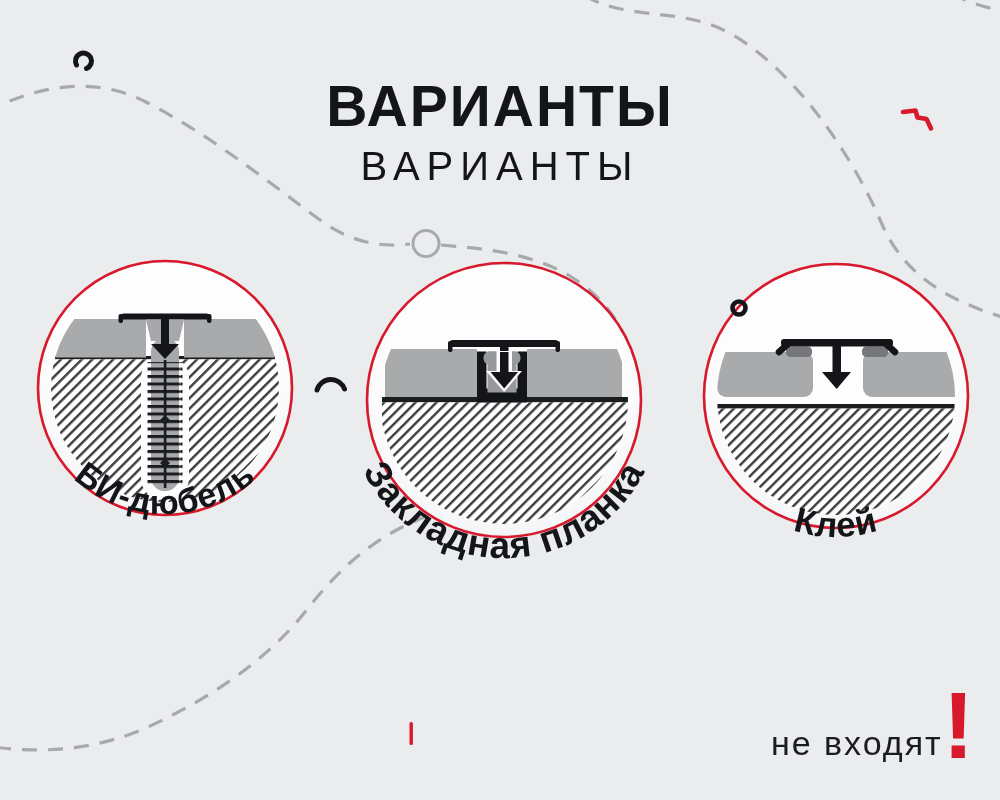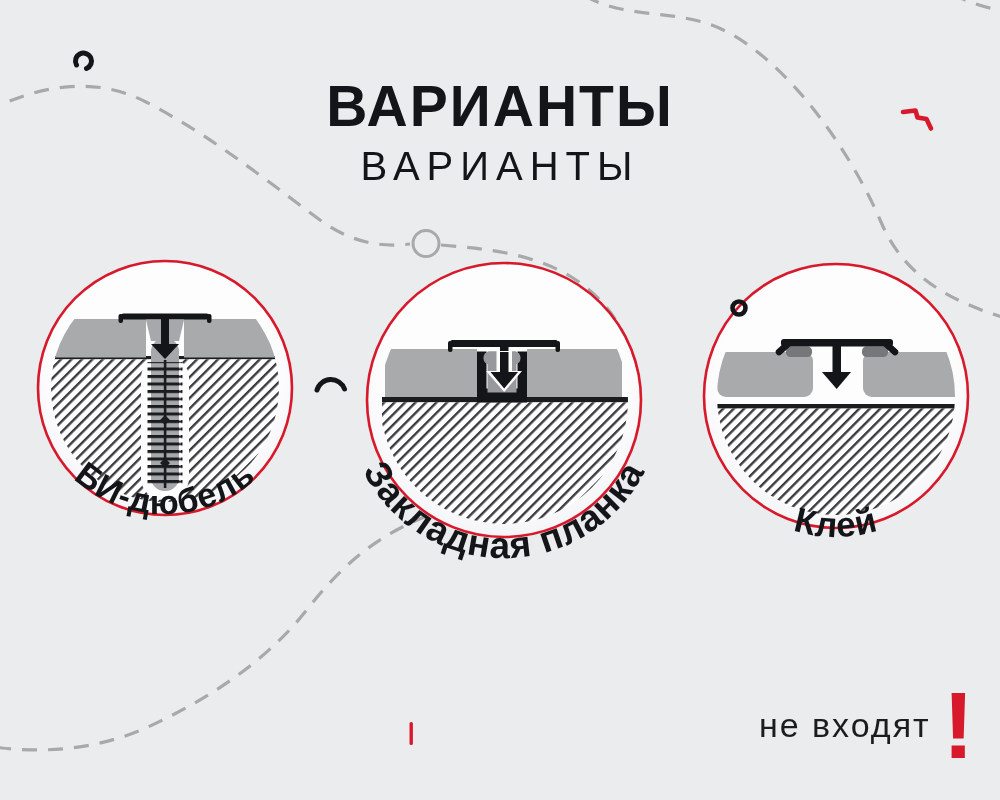--- a/index.html
+++ b/index.html
@@ -16,21 +16,21 @@
     text-align:center;z-index:2;color:#141518;margin-top:45px;
   }
   .title-block h1{
     margin:0;font-size:57px;font-weight:800;letter-spacing:2px;
   }
   .title-block h2{
     margin:5px 0 0 0;font-size:40px;font-weight:400;letter-spacing:7px;
   }
   .note{
     position:absolute;top:687px;right:26px;z-index:2;
-    display:flex;align-items:center;gap:12px;
+    display:flex;align-items:flex-end;
   }
   .note-lines{
     text-align:right;color:#1b1c1e;
     font-size:34px;line-height:39px;font-weight:500;letter-spacing:2px;
   }
   .note-mark{
     font-size:94px;line-height:74px;font-weight:800;color:#d8192b;
     margin-top:2px;
   }
   .option-label{

